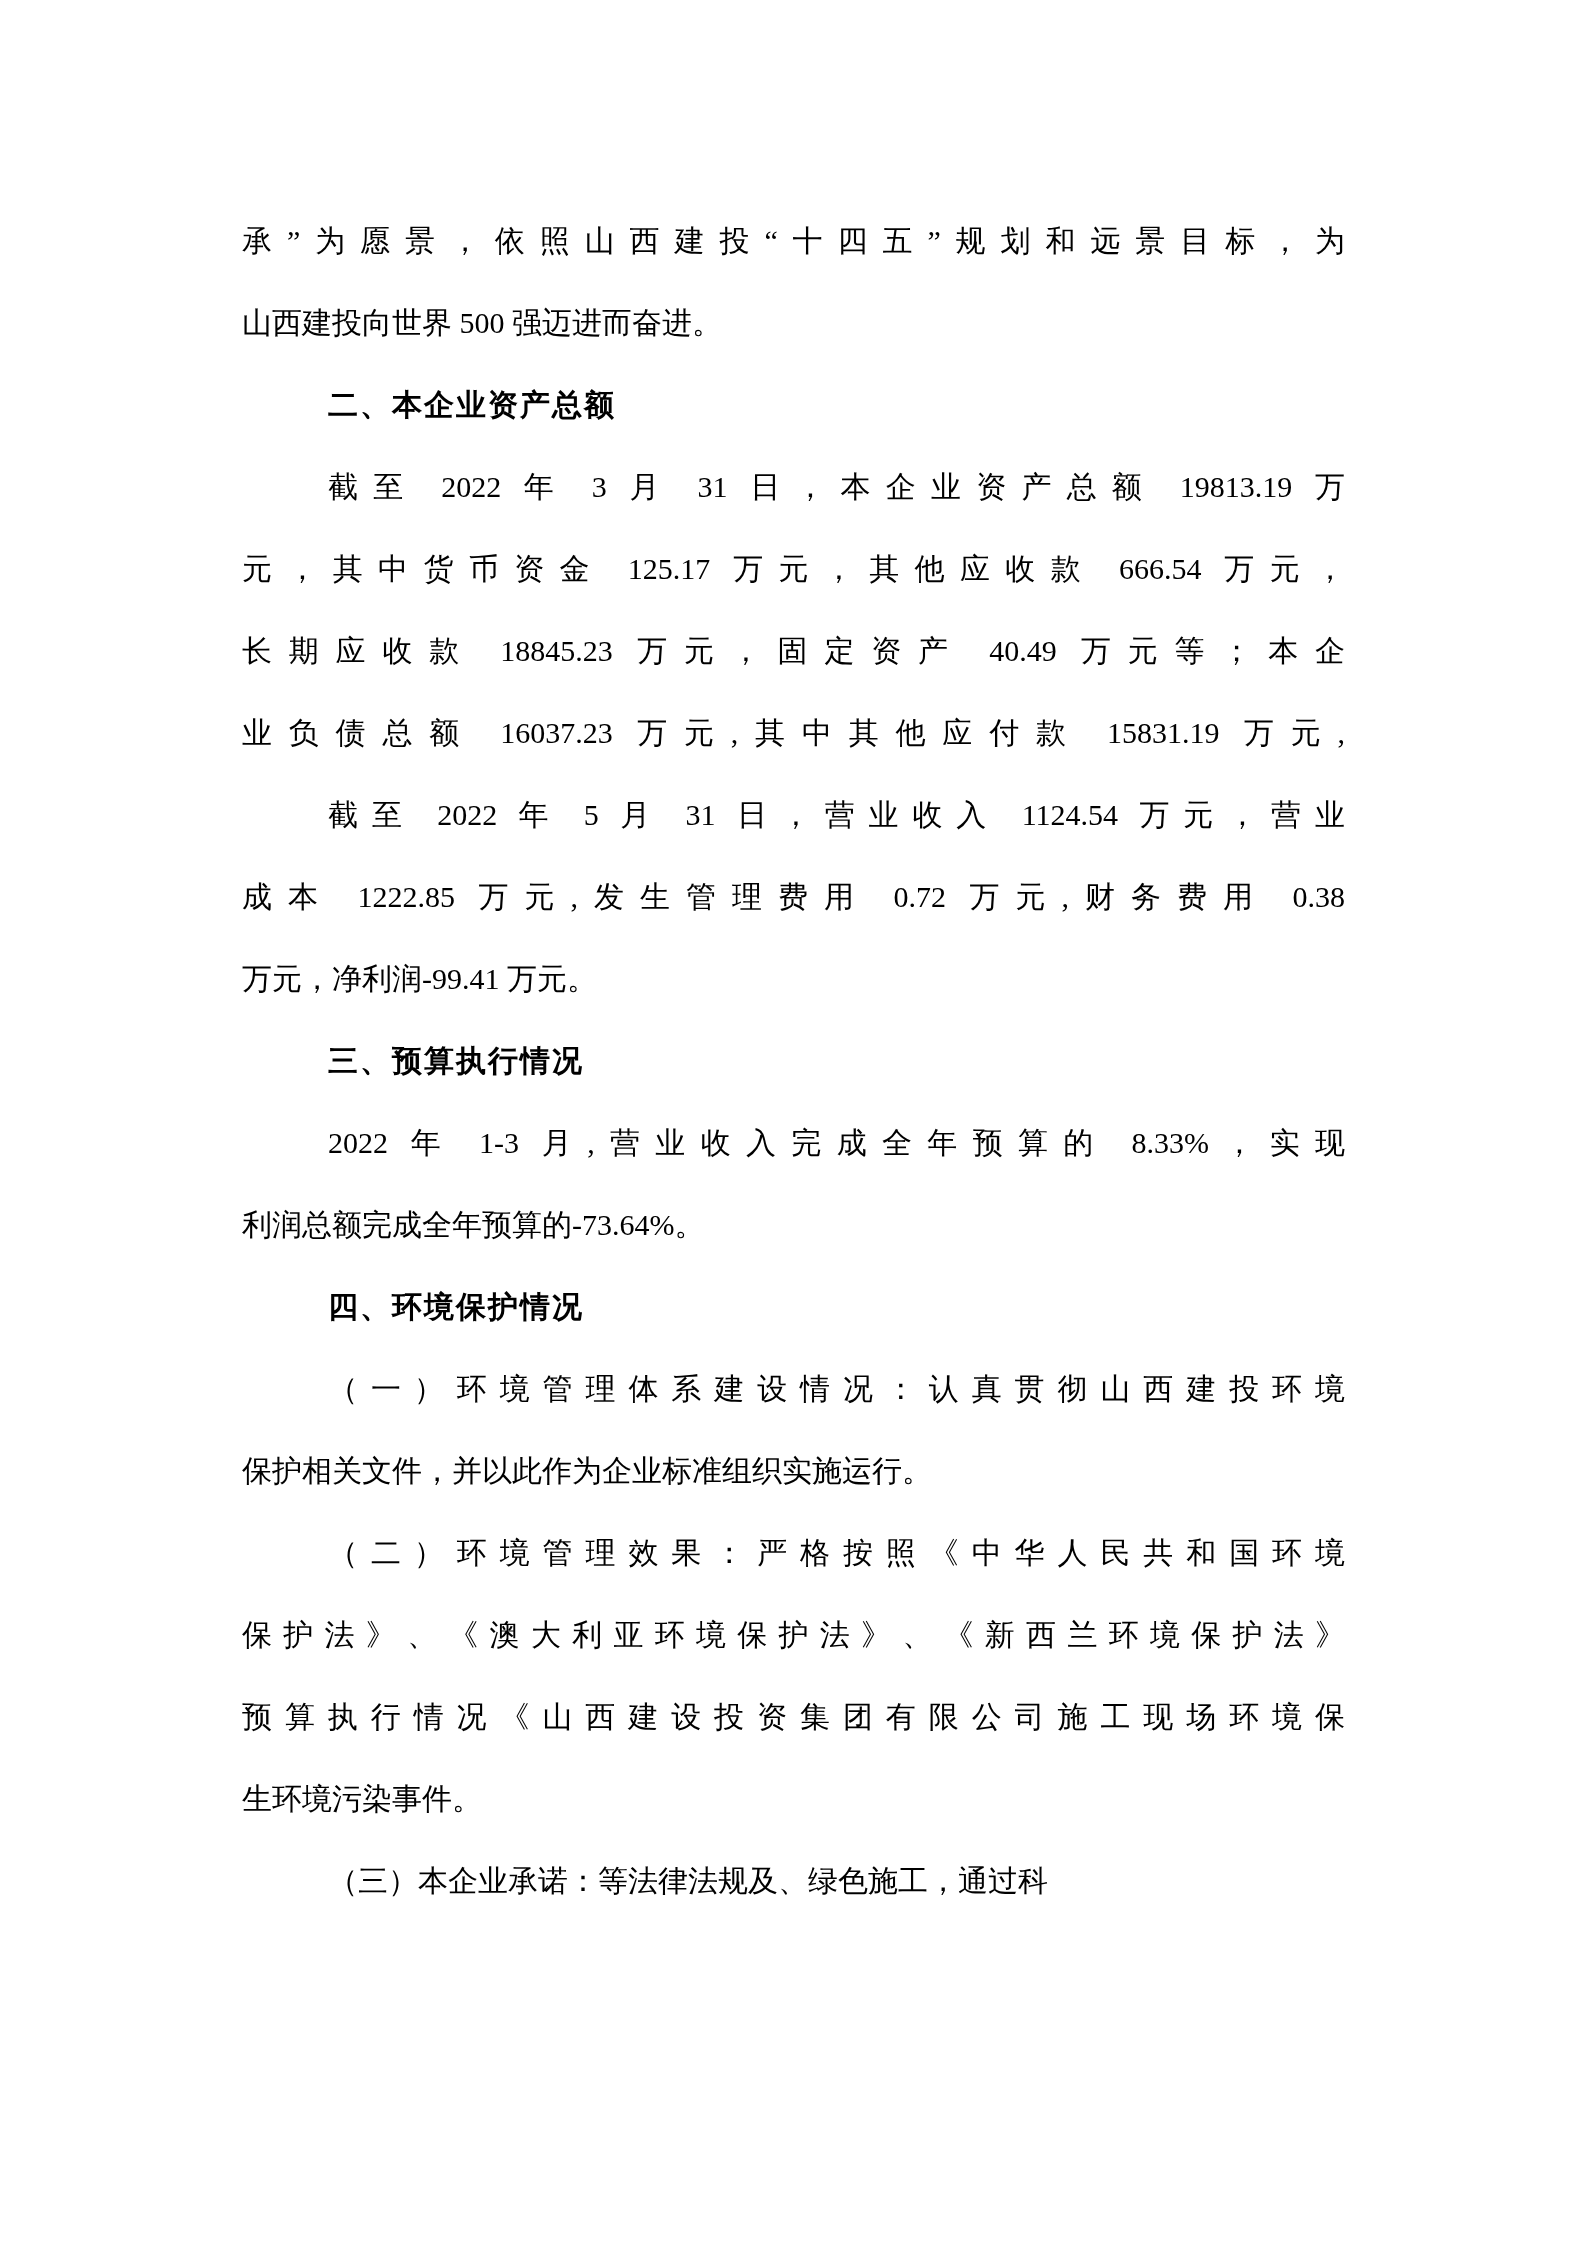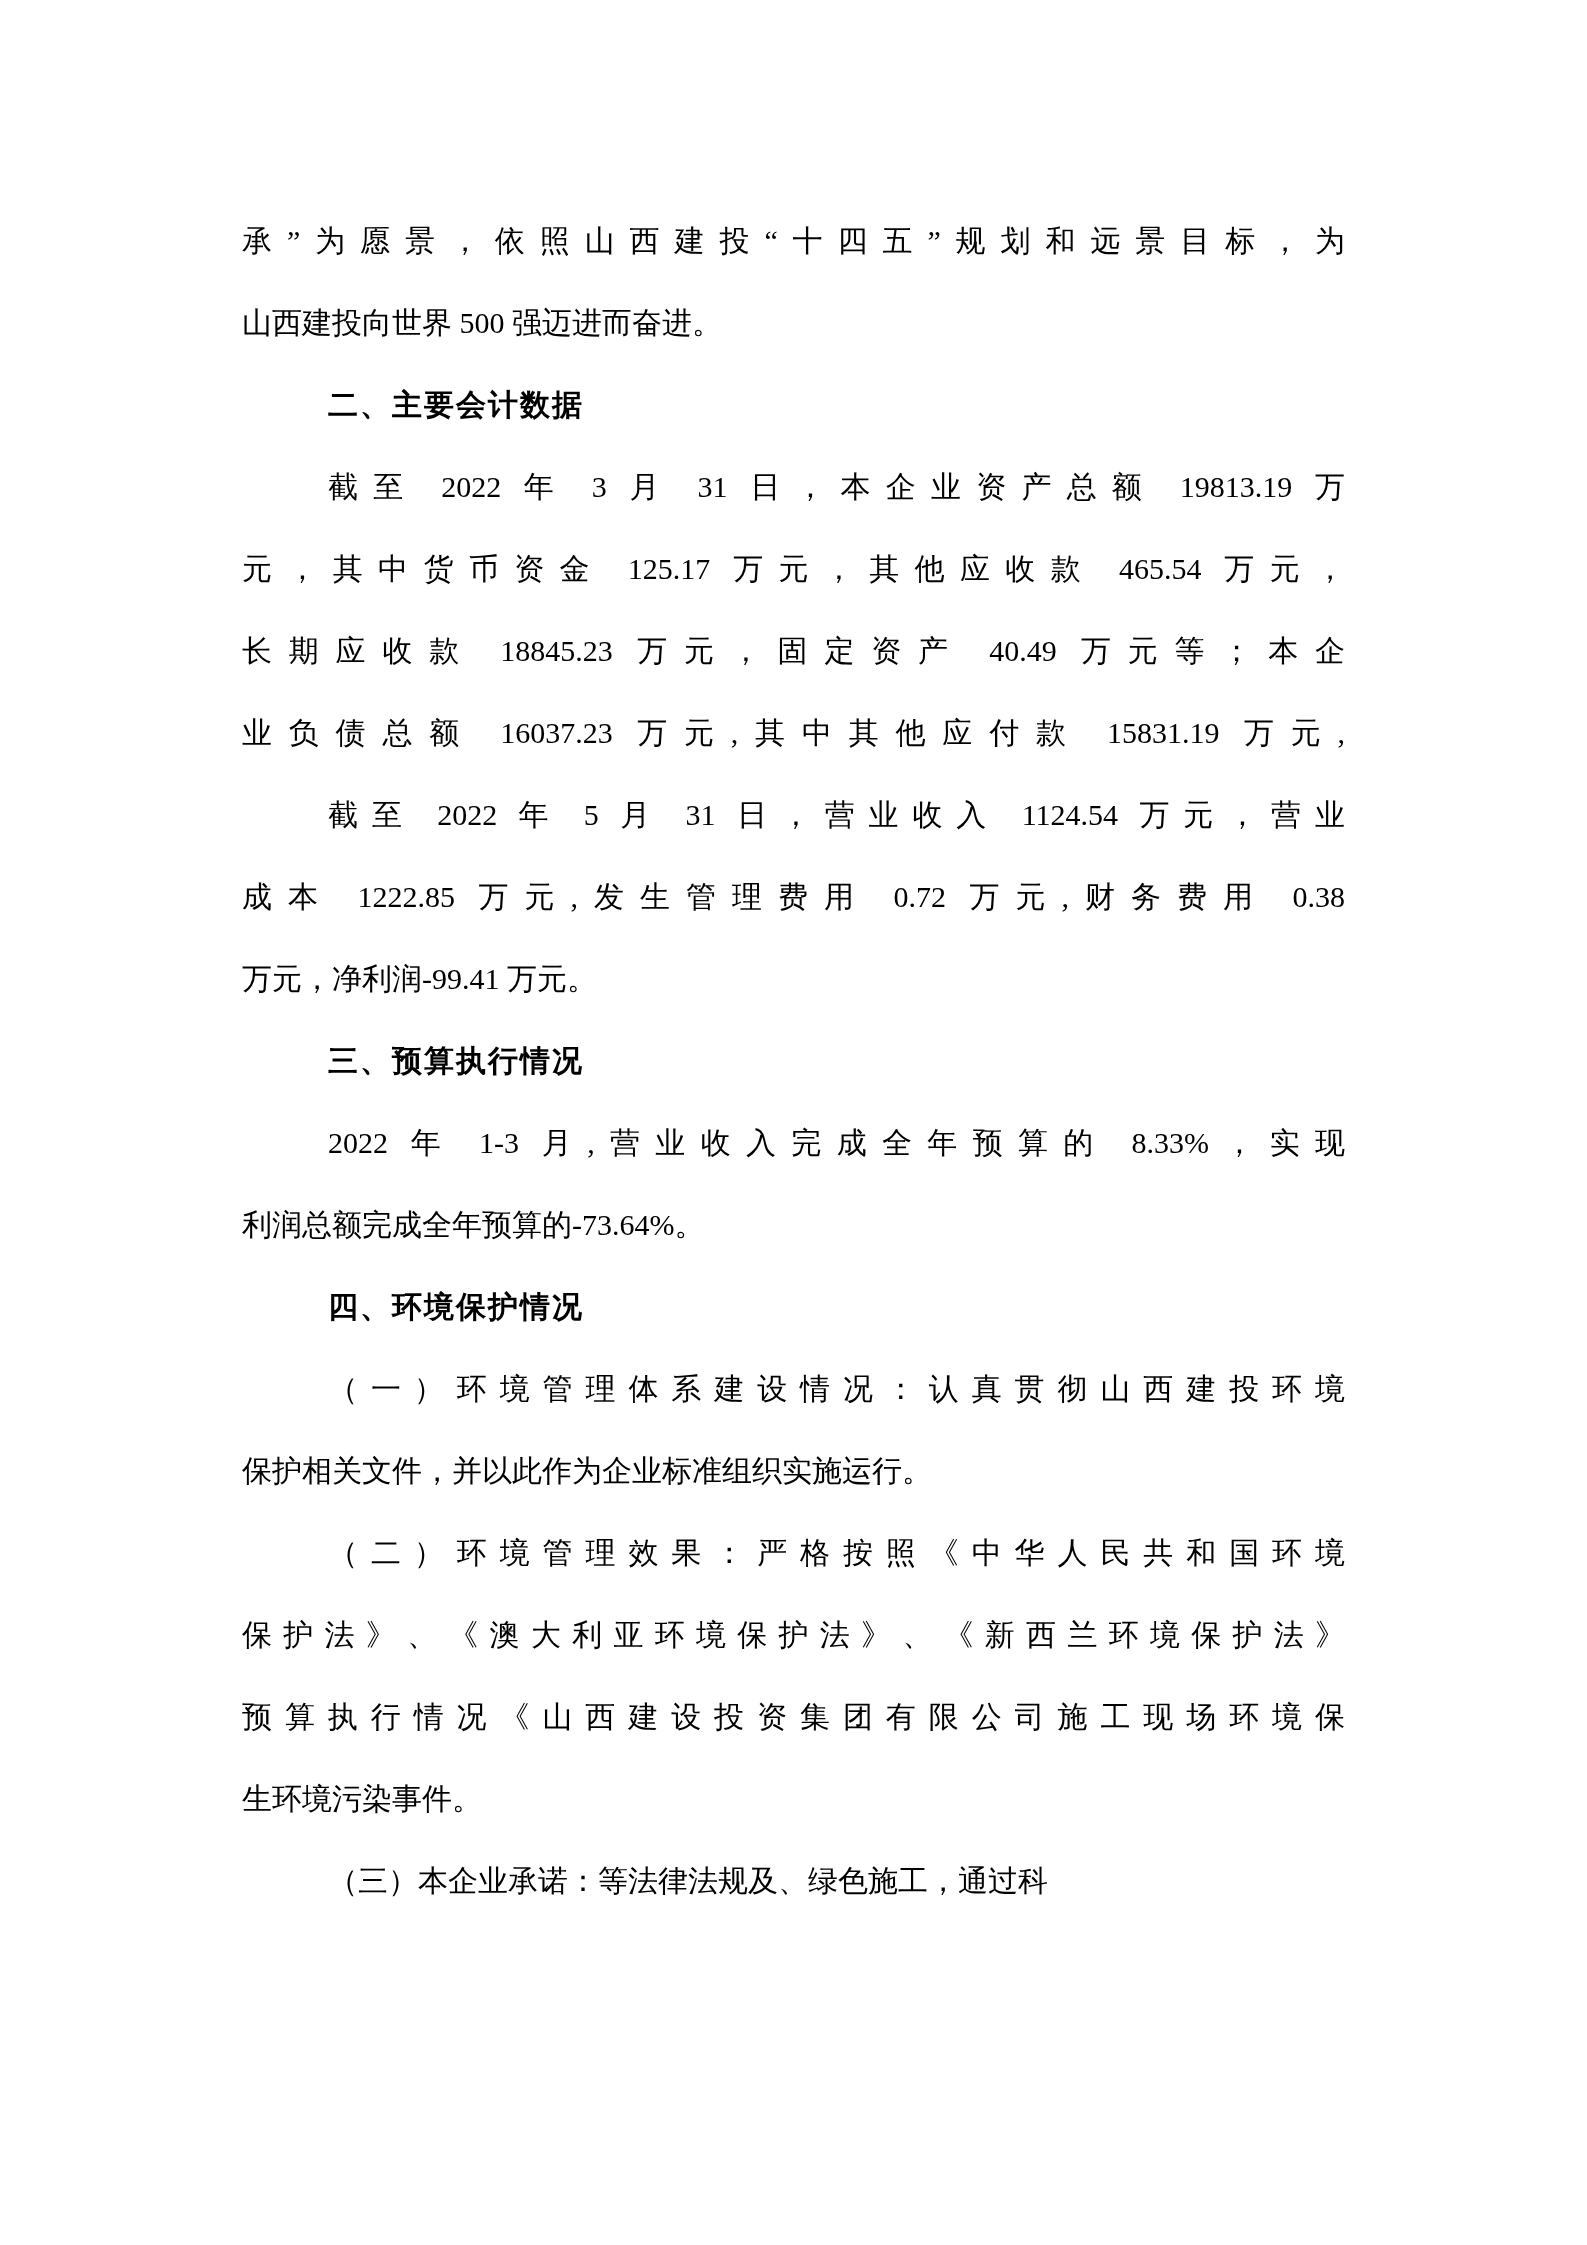--- a/index.html
+++ b/index.html
@@ -48,23 +48,23 @@
     letter-spacing: 2px;
   }
 </style>
 </head>
 <body>
 
 <div class="page">
   <div class="doc-content" id="doc-content">
       <div class="line body fill">承”为愿景，依照山西建投“十四五”规划和远景目标，为</div>
       <div class="line body">山西建投向世界 500 强迈进而奋进。</div>
-      <div class="line heading indent">二、主要会计数据</div>
+      <div class="line heading indent">二、本企业资产总额</div>
       <div class="line body indent fill">截至 2022 年 3 月 31 日，本企业资产总额 19813.19 万</div>
-      <div class="line body fill">元，其中货币资金 125.17 万元，其他应收款 465.54 万元，</div>
+      <div class="line body fill">元，其中货币资金 125.17 万元，其他应收款 666.54 万元，</div>
       <div class="line body fill">长期应收款 18845.23 万元，固定资产 40.49 万元等；本企</div>
       <div class="line body fill">业负债总额 16037.23 万元,其中其他应付款 15831.19 万元,</div>
       <div class="line body indent fill">截至 2022 年 5 月 31 日，营业收入 1124.54 万元，营业</div>
       <div class="line body fill">成本 1222.85 万元,发生管理费用 0.72 万元,财务费用 0.38</div>
       <div class="line body">万元，净利润-99.41 万元。</div>
       <div class="line heading indent">三、预算执行情况</div>
       <div class="line body indent fill">2022 年 1-3 月,营业收入完成全年预算的 8.33%，实现</div>
       <div class="line body">利润总额完成全年预算的-73.64%。</div>
       <div class="line heading indent">四、环境保护情况</div>
       <div class="line body indent fill">（一）环境管理体系建设情况：认真贯彻山西建投环境</div>

